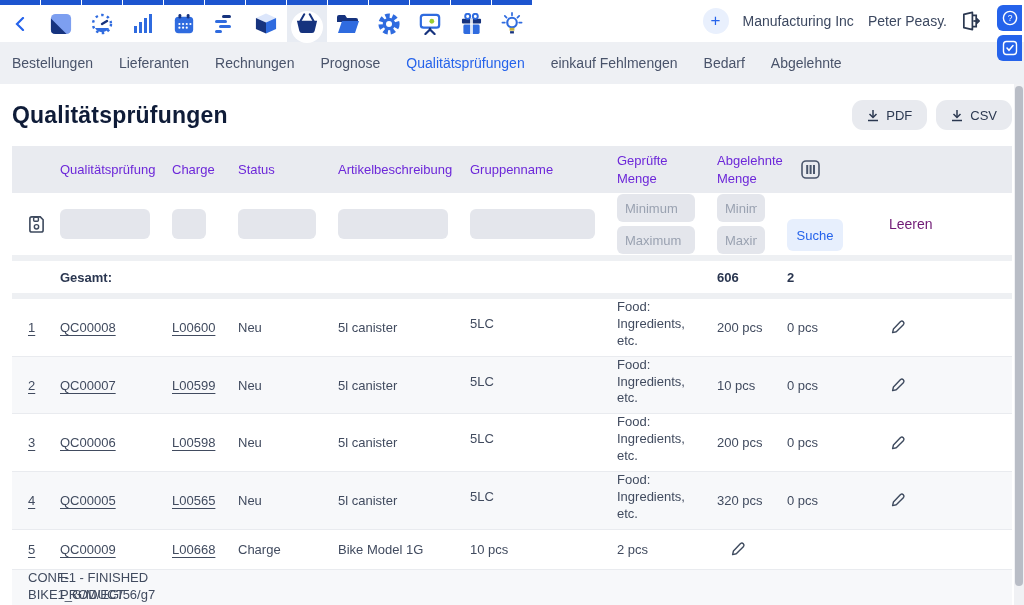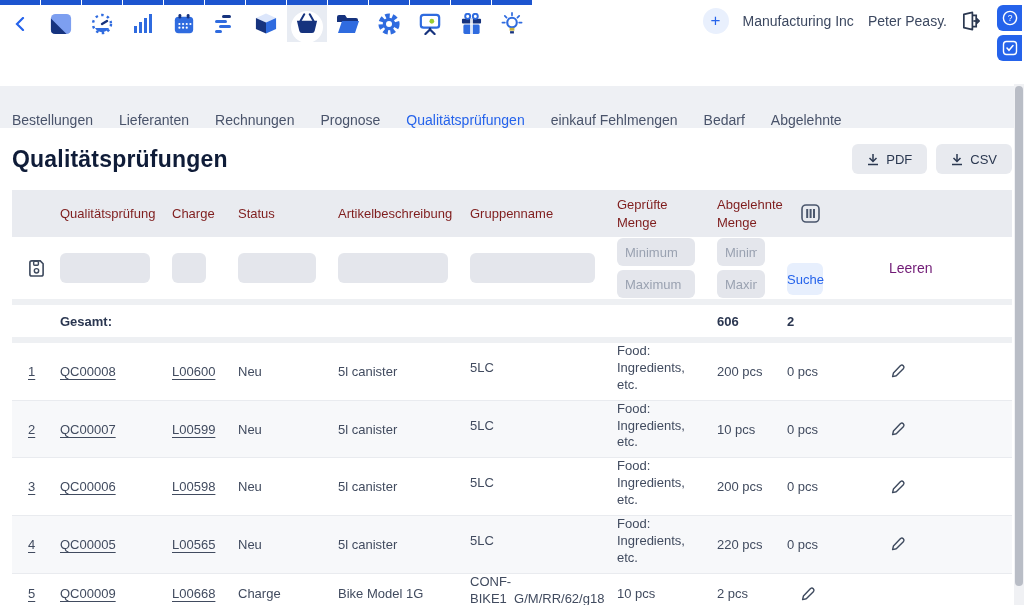--- a/index.html
+++ b/index.html
@@ -15,51 +15,51 @@
   .icon-cell svg { position:relative; }
   .toolbar-right { margin-left:auto; display:flex; align-items:center; gap:14px; padding-right:44px; }
   .plus-btn { width:26px; height:26px; border-radius:50%; background:#e9f0fd; color:#2563eb;
     font-size:17px; display:flex; align-items:center; justify-content:center; cursor:pointer; }
   .company, .user { font-size:14px; color:#3c4860; }
   .float-btns { position:absolute; right:2px; top:5px; display:flex; flex-direction:column; gap:4px; z-index:5; }
   .float-btn { width:25px; height:26px; background:#2563eb; border-radius:6px 0 0 6px;
     display:flex; align-items:center; justify-content:center; cursor:pointer; }
 
   
-  .nav { height:42px; background:#eef0f4; display:flex; align-items:flex-end; gap:26px; padding:0 12px;margin-top:44px; }
+  .nav { height:42px; background:#eef0f4; display:flex; align-items:center; gap:26px; padding:0 12px; }
   .nav-tab { font-size:14px; color:#49536a; cursor:pointer; white-space:nowrap; }
   .nav-tab.active { color:#2563eb; }
 
   
   .title-row { height:62px; display:flex; align-items:center; padding:0 12px; }
   .page-title { font-size:23px; font-weight:700; color:#0f1c38; letter-spacing:.2px; }
   .title-actions { margin-left:auto; display:flex; gap:9px; }
-  .export-btn { height:30px; background:#e8eaef; border:none; border-radius:6px; padding:0 15px;
+  .export-btn { height:30px; background:#e8eaef; border:none; border-radius:11px; padding:0 15px;
     font-size:13px; color:#2b3850; display:flex; align-items:center; gap:7px; cursor:pointer;
     font-family:"Liberation Sans", sans-serif; }
 
   
   .table-area { margin:0 12px; }
   .grid-row { display:grid;
     grid-template-columns:32px 112px 66px 100px 132px 147px 100px 70px 90px 66px 1fr;
     padding-left:16px; align-items:center; }
   .grid-row > div { padding-right:10px; font-size:13px; }
 
-  .thead { background:#e9ebf0; min-height:47px; color:#7f1d1d; }
+  .thead { background:#e9ebf0; min-height:47px; color:#6d28d9; }
   .thead > div { line-height:1.35; }
 
   .filter-row { min-height:62px; }
   .filter-input { width:calc(100% - 12px); height:30px; background:#e4e6ec; border:none; border-radius:6px;
     padding:0 8px; font-size:13px; color:#3c4860; font-family:"Liberation Sans", sans-serif; }
   .filter-input::placeholder { color:#9aa2b1; }
   .status-box { width:calc(100% - 14px); height:30px; background:#e4e6ec; border-radius:6px;
     display:flex; align-items:center; justify-content:center; gap:2px; font-size:13px; color:#3c4860; cursor:pointer; }
   .minmax { display:flex; flex-direction:column; gap:4px; }
   .minmax .filter-input { height:28px; }
-  .suche-btn { height:32px; width:36px; background:#e7effd; color:#2563eb; border:none; border-radius:6px;
+  .suche-btn { height:32px; width:56px; background:#e7effd; color:#2563eb; border:none; border-radius:6px;
     font-size:13px; cursor:pointer; font-family:"Liberation Sans", sans-serif;margin-top:22px; }
   .leeren-btn { background:none; border:none; color:#701a75; font-size:14px; cursor:pointer; padding-left:12px;
     font-family:"Liberation Sans", sans-serif; }
 
   .section-gap { height:6px; background:#eef0f3; }
   .total-row { min-height:32px; font-weight:700; color:#2a3650; }
   .total-row .tval { font-weight:700; }
 
   .data-row { min-height:55px; border-bottom:1px solid #e9ebef; color:#414b5f; }
   .data-row.alt { background:#f7f8fa; }
@@ -380,39 +380,38 @@
   </div>
 
   <div class="grid-row data-row alt">
     <div><span class="cell-link">4</span></div>
     <div><span class="cell-link">QC00005</span></div>
     <div><span class="cell-link">L00565</span></div>
     <div>Neu</div>
     <div>5l canister</div>
     <div class="wrapcell">5LC</div>
     <div class="wrapcell">Food: Ingredients, etc.</div>
-    <div>220 pcs</div>
+    <div>320 pcs</div>
     <div>0 pcs</div>
     <div>
         <button class="icon-btn">
           <svg width="15" height="16" viewBox="0 0 16 17">
             <path d="M10.2 2.6 a2.3 2.3 0 0 1 3.2 3.2 L5.6 13.6 l-3.9 .9 .9 -3.9 Z" fill="none" stroke="#3e4a5e" stroke-width="1.5" stroke-linejoin="round"></path>
           </svg>
         </button>
       </div>
     <div></div>
   </div>
 
   <div class="grid-row data-row short">
     <div><span class="cell-link">5</span></div>
     <div><span class="cell-link">QC00009</span></div>
     <div><span class="cell-link">L00668</span></div>
     <div>Charge</div>
     <div>Bike Model 1G</div>
-    <div class="wrapcell">CONF-BIKE1_G/M/RR/62/g18</div>
     <div>10 pcs</div>
     <div>2 pcs</div>
     <div>
         <button class="icon-btn">
           <svg width="15" height="16" viewBox="0 0 16 17">
             <path d="M10.2 2.6 a2.3 2.3 0 0 1 3.2 3.2 L5.6 13.6 l-3.9 .9 .9 -3.9 Z" fill="none" stroke="#3e4a5e" stroke-width="1.5" stroke-linejoin="round"></path>
           </svg>
         </button>
       </div>
     <div></div>

